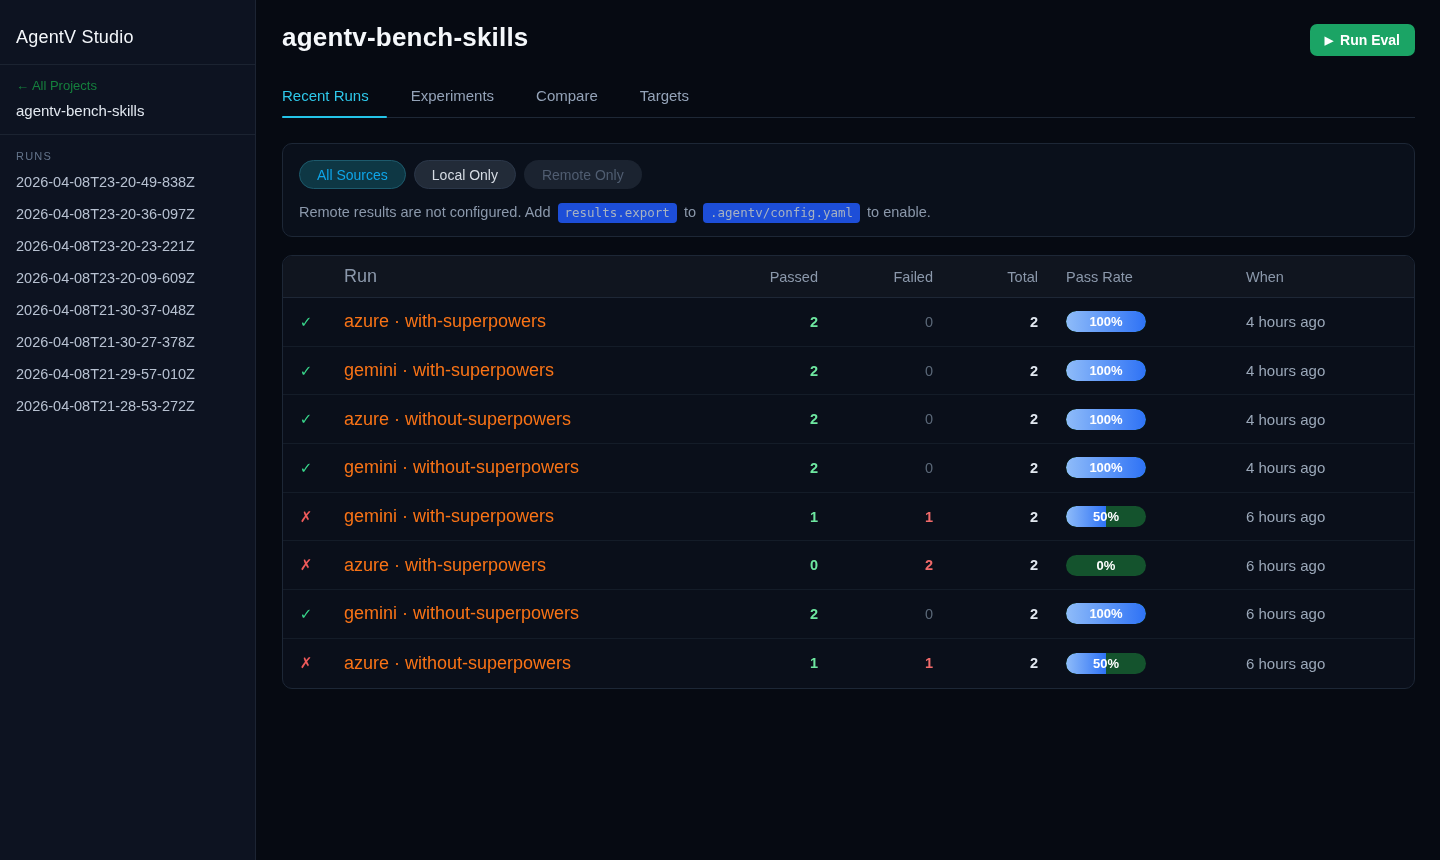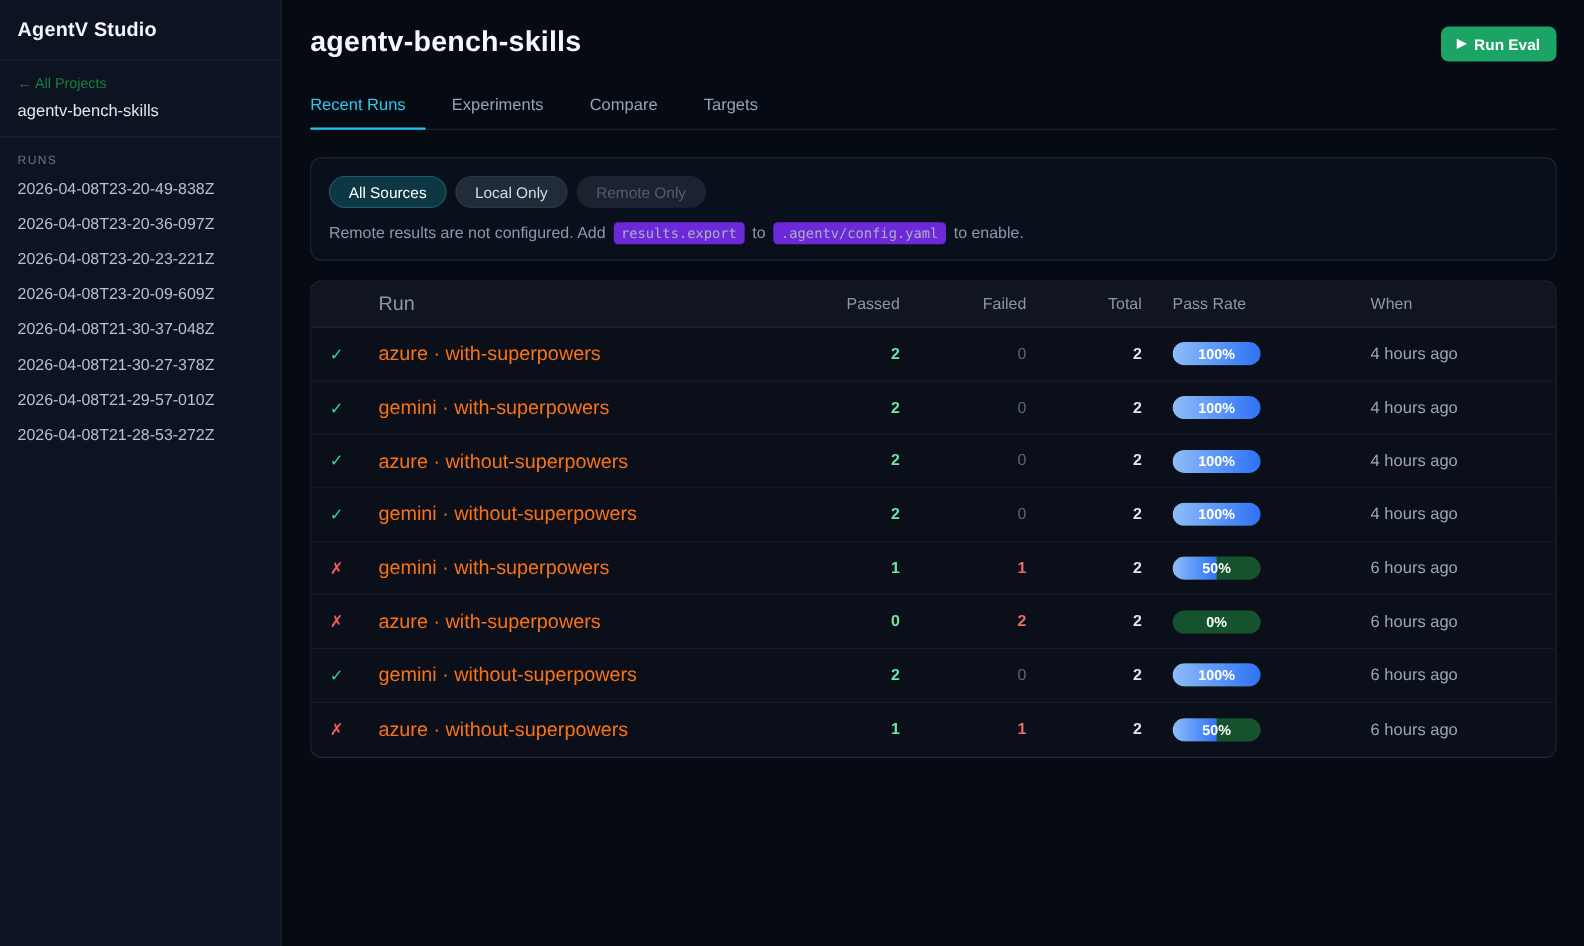--- a/index.html
+++ b/index.html
@@ -16,21 +16,21 @@
   .sidebar {
     width: 256px; min-width: 256px; height: 100%;
     background: #0d1321;
     border-right: 1px solid #1c2433;
     display: flex; flex-direction: column;
   }
   .sidebar-header {
     padding: 17px 16px 16px 16px;
     border-bottom: 1px solid #1b2331;
   }
-  .app-title { font-size: 18px; font-weight: bold; color: #f3f6fa; letter-spacing: 0.2px; }
+  .app-title { font-size: 18px; font-weight: normal; color: #f3f6fa; letter-spacing: 0.2px; margin-top: 10px; }
   .project-block { padding: 13px 16px 15px 16px; border-bottom: 1px solid #1b2331; }
   .back-link { font-size: 13px; color: #15803d; cursor: pointer; }
   .project-name { font-size: 15px; color: #e2e8f0; margin-top: 9px; }
   .runs-label {
     padding: 15px 16px 4px 16px;
     font-size: 11px; letter-spacing: 1.2px; color: #64748b;
   }
   .sidebar-runs { list-style: none; }
   .sidebar-run-item {
     padding: 8px 16px; font-size: 14.5px; color: #b7c1d1;
@@ -73,28 +73,28 @@
     background: #0a101b;
     padding: 16px;
   }
   .pill-row { display: flex; gap: 8px; }
   .pill {
     border-radius: 999px; height: 29px; padding: 0 17px;
     display: flex; align-items: center;
     font-size: 14px; cursor: pointer; border: 1px solid transparent;
     font-family: "Liberation Sans", sans-serif; background: transparent;
   }
-  .pill.active { background: #0e3744; color: #ffffff; border-color: #1d5a6c; }
+  .pill.active { background: #0e3744; color: #0ea5e9; border-color: #1d5a6c; }
   .pill.default { background: #222b38; color: #d6dce4; border-color: #2b3749; }
   .pill.disabled { background: #1b2330; color: #505d71; cursor: default; }
   .filter-note { margin-top: 15px; font-size: 14.5px; color: #8b98ab; }
   .code-chip {
     font-family: "DejaVu Sans Mono", "Liberation Mono", monospace;
     font-size: 12.5px; color: #a7b2c2;
-    background: #6d28d9; border-radius: 4px; padding: 2px 7px 3px 7px;
+    background: #1d4ed8; border-radius: 4px; padding: 2px 7px 3px 7px;
     margin: 0 3px;
   }
 
   
   .table-card {
     margin-top: 18px;
     border: 1px solid #1d2736; border-radius: 10px;
     background: #0a0f1a; overflow: hidden;
   }
   .trow {

